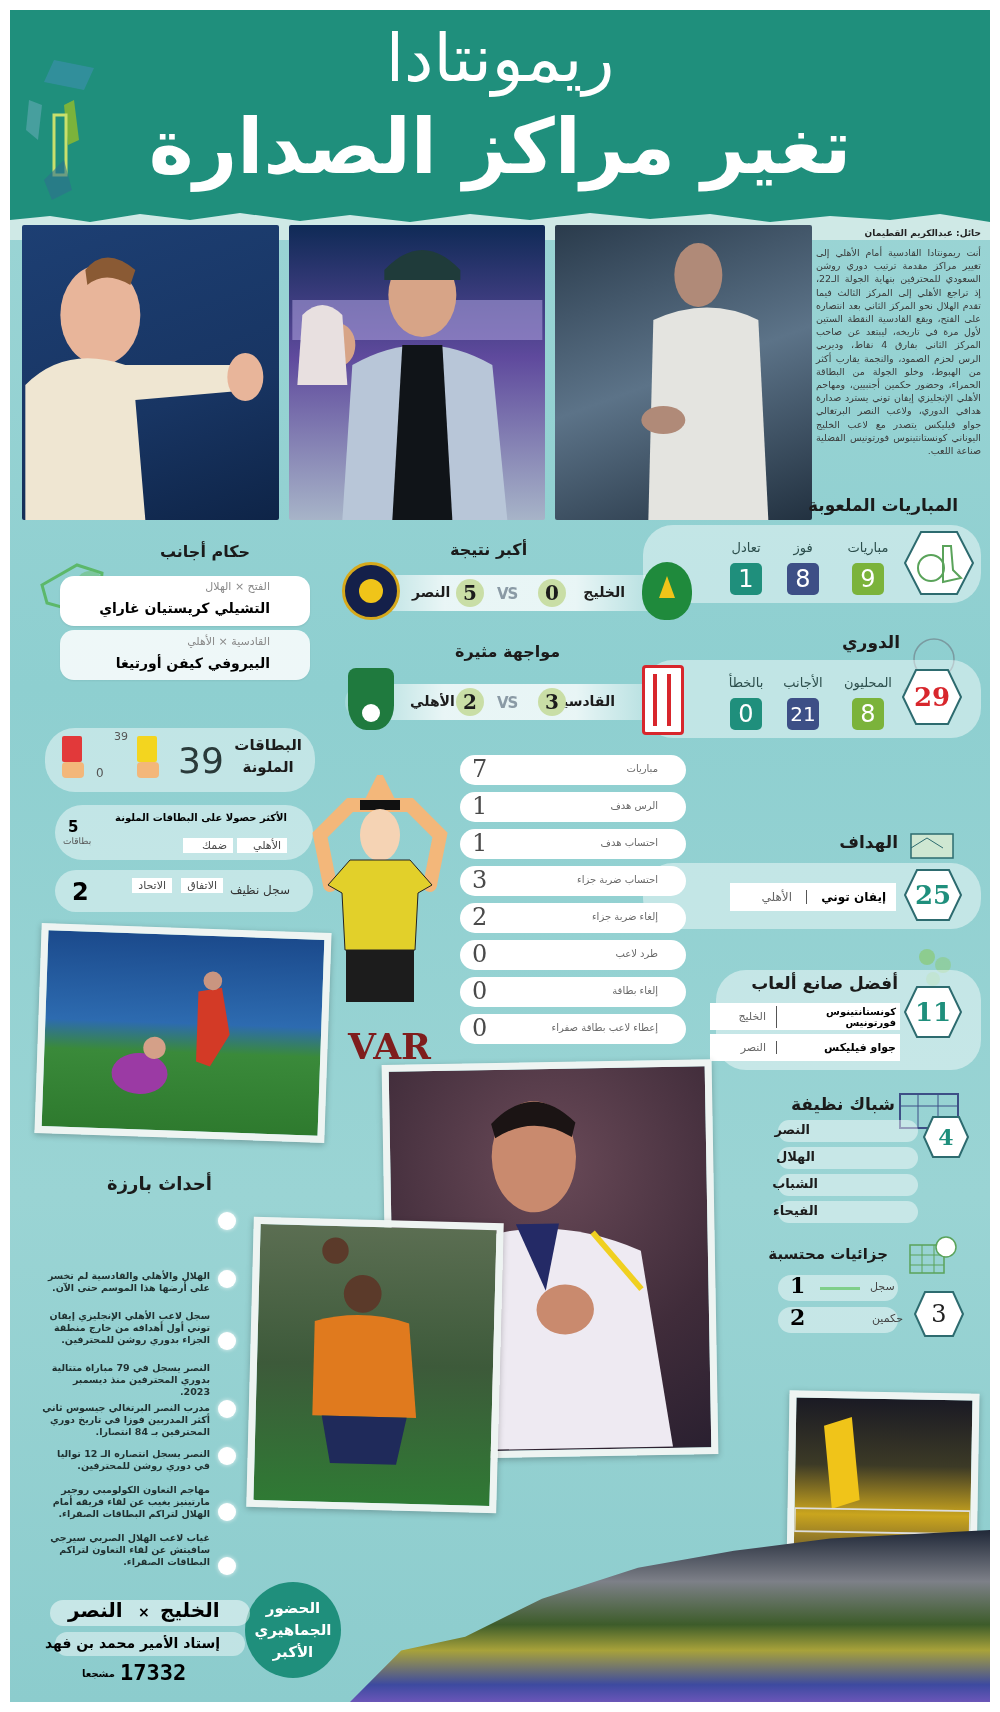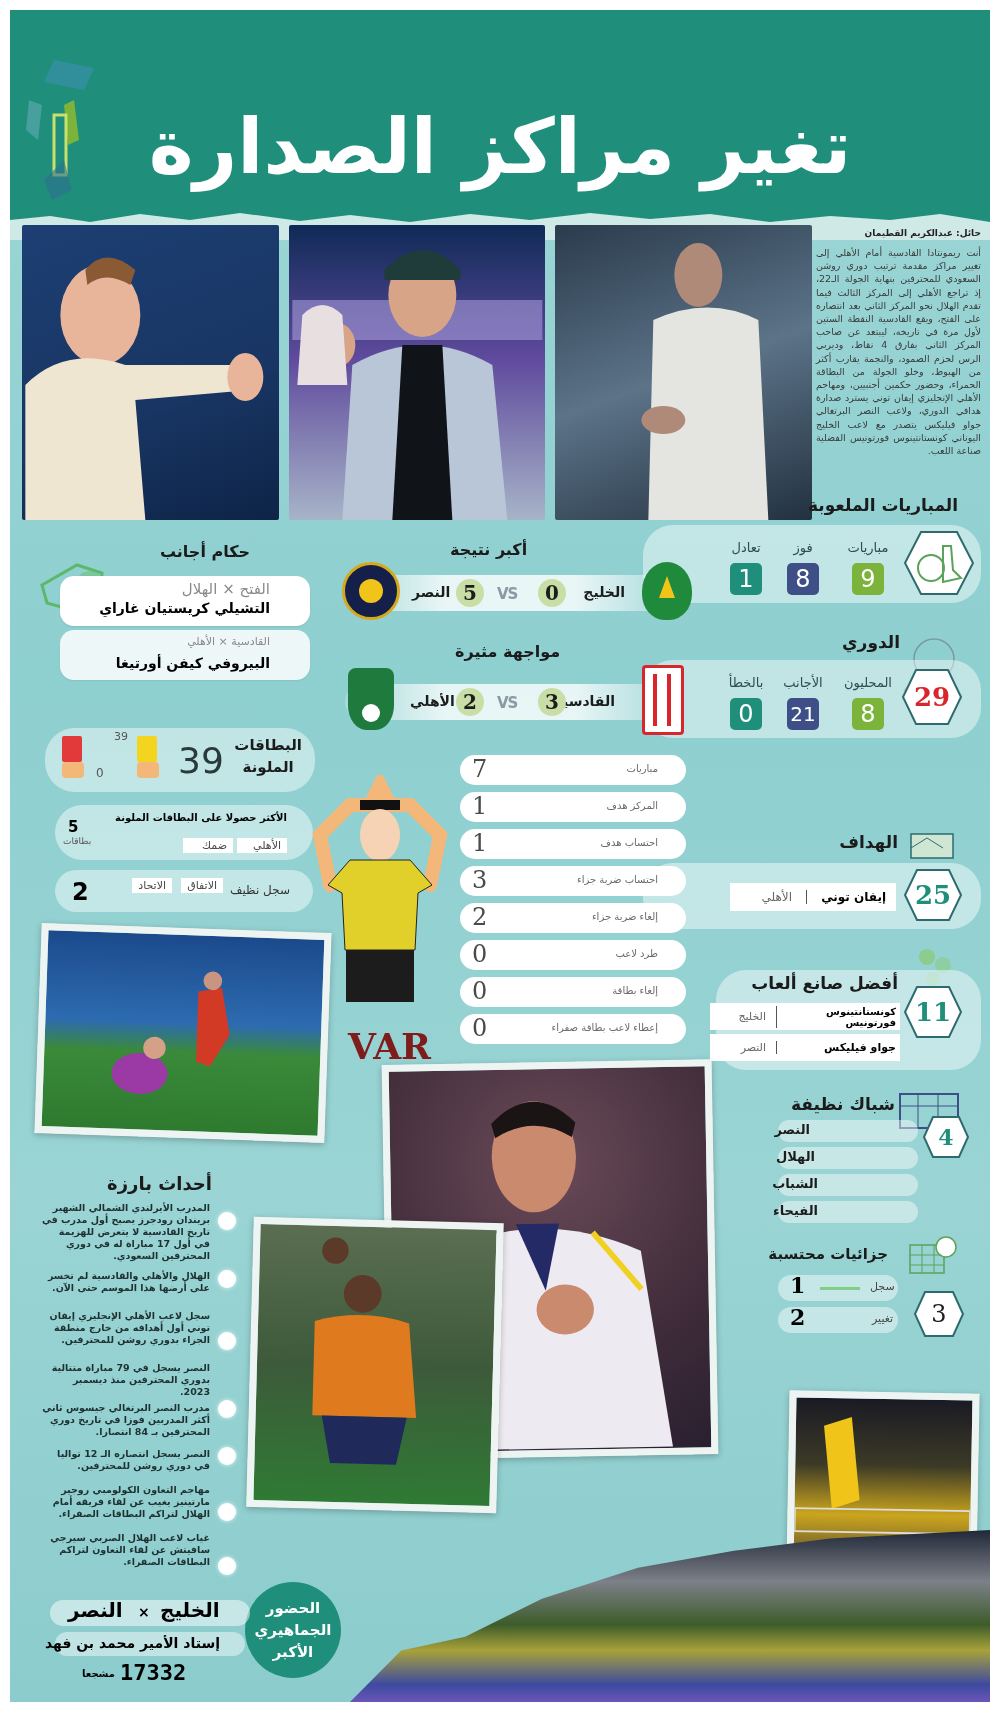--- a/index.html
+++ b/index.html
@@ -56,20 +56,21 @@
   <div class="bg-grad"></div>
 
   <div class="header">
     <svg class="deco" viewBox="0 0 90 140">
       <polygon points="30,0 70,8 60,30 20,22" fill="#3e8fb0" opacity="0.6"></polygon>
       <polygon points="40,45 50,40 55,80 44,85" fill="#7bb33b"></polygon>
       <rect x="30" y="55" width="12" height="60" fill="none" stroke="#c9e06c" stroke-width="3"></rect>
       <polygon points="20,120 40,100 48,130 28,140" fill="#2f6f8f" opacity="0.6"></polygon>
       <polygon points="5,40 18,45 14,80 2,70" fill="#6fb0c0" opacity="0.5"></polygon>
     </svg>
+    <div class="title1">ريمونتادا</div>
     <div class="title2">تغير مراكز الصدارة</div>
   </div>
   <svg class="torn-top" viewBox="0 0 980 30" preserveAspectRatio="none">
     <path d="M0,10 L40,6 L80,12 L130,4 L180,10 L230,3 L290,11 L340,5 L400,12 L460,4 L520,10 L580,3 L640,9 L700,4 L760,12 L820,6 L880,10 L930,4 L980,12 L980,30 L0,30 Z" fill="#cfe9e6"></path>
   </svg>
 
   <div class="photos">
     <div class="photo p1">
       <svg class="figure" viewBox="0 0 250 295" width="100%" height="100%">
         <ellipse cx="75" cy="90" rx="40" ry="50" fill="#e8b59a"></ellipse>
@@ -208,21 +209,21 @@
         <polygon points="12,2 40,2 50,24 40,46 12,46 2,24" fill="#fff" stroke="#2d6b6f" stroke-width="2"></polygon>
       </svg>
     <span>3</span>
   </div>
   <div class="pill" style="left:768px; top:1265px; width:120px; height:26px; border-radius:13px;"></div>
   <div style="position:absolute; left:780px; top:1262px; font-size:22px; font-weight:bold; font-family:'DejaVu Serif',serif;">1</div>
   <div style="position:absolute; left:810px; top:1277px; width:40px; height:3px; background:#7fcf8a;"></div>
   <div style="position:absolute; left:860px; top:1270px; font-size:11px; color:#444;">سجل</div>
   <div class="pill" style="left:768px; top:1297px; width:120px; height:26px; border-radius:13px;"></div>
   <div style="position:absolute; left:780px; top:1294px; font-size:22px; font-weight:bold; font-family:'DejaVu Serif',serif;">2</div>
-  <div style="position:absolute; left:862px; top:1302px; font-size:11px; color:#444;">تغيير</div>
+  <div style="position:absolute; left:862px; top:1302px; font-size:11px; color:#444;">حكمين</div>
 
   <div class="sec-title" style="left:440px; top:530px; font-size:16px;">أكبر نتيجة</div>
   <div class="score-row" style="left:335px; top:565px; width:330px;"></div>
   <div class="crest" style="left:332px; top:552px; width:58px; height:58px; background:#14204a; border:3px solid #d6a91c;">
     <div style="position:absolute; left:14px; top:14px; width:24px; height:24px; border-radius:50%; background:#f0c419;"></div>
   </div>
   <div class="crest" style="left:632px; top:552px; width:50px; height:58px; border-radius:50% 50% 45% 45%; background:#1f8a3c;">
     <div style="position:absolute; left:17px; top:14px; width:0; height:0; border-left:8px solid transparent; border-right:8px solid transparent; border-bottom:22px solid #f0c419;"></div>
   </div>
   <div class="team-name" style="right:365px; top:574px;">الخليج</div>
@@ -245,21 +246,21 @@
   <div class="vs" style="left:487px; top:684px;">VS</div>
   <div class="score-bubble" style="left:446px; top:678px;">2</div>
   <div class="team-name" style="left:400px; top:683px;">الأهلي</div>
 
   <svg style="position:absolute; left:22px; top:545px; width:80px; height:60px;" viewBox="0 0 80 60">
       <path d="M10,30 L45,10 L70,18 L68,40 L40,55 L15,48 Z" fill="none" stroke="#5cb86a" stroke-width="3"></path>
       <circle cx="58" cy="30" r="14" fill="#6ec07a" opacity="0.6"></circle>
     </svg>
   <div class="sec-title" style="right:740px; top:532px; font-size:16px;">حكام أجانب</div>
   <div class="white-pill" style="left:50px; top:566px; width:250px; height:50px;"></div>
-  <div style="position:absolute; right:720px; top:570px; font-size:15px; color:#8a8a8a; direction:rtl;">الفتح × الهلال</div>
+  <div style="position:absolute; right:720px; top:570px; font-size:11px; color:#8a8a8a; direction:rtl;">الفتح × الهلال</div>
   <div style="position:absolute; right:720px; top:590px; font-size:14px; font-weight:bold; direction:rtl;">التشيلي كريستيان غاراي</div>
   <div class="white-pill" style="left:50px; top:620px; width:250px; height:50px; opacity:0.85;"></div>
   <div style="position:absolute; right:720px; top:625px; font-size:11px; color:#8a8a8a; direction:rtl;">القادسية × الأهلي</div>
   <div style="position:absolute; right:720px; top:645px; font-size:14px; font-weight:bold; direction:rtl;">البيروفي كيفن أورتيغا</div>
 
   <div class="pill" style="left:35px; top:718px; width:270px; height:64px;"></div>
   <div class="sec-title" style="right:688px; top:724px; font-size:15px; line-height:22px; text-align:center;">
     <div>البطاقات</div>
     <div>الملونة</div>
   </div>
@@ -292,21 +293,21 @@
     <rect x="36" y="175" width="68" height="52" fill="#1c1c1c"></rect>
   </svg>
   <div style="position:absolute; left:338px; top:1015px; font-family:'DejaVu Serif',serif; font-size:36px; font-weight:bold; color:#7f1d1d;">VAR</div>
 
   <div class="var-row" style="top:745px;">
       <span class="val">7</span>
       <span class="lbl">مباريات</span>
     </div>
   <div class="var-row" style="top:782px;">
       <span class="val">1</span>
-      <span class="lbl">المركز هدف</span>
+      <span class="lbl">الرس هدف</span>
     </div>
   <div class="var-row" style="top:819px;">
       <span class="val">1</span>
       <span class="lbl">احتساب هدف</span>
     </div>
   <div class="var-row" style="top:856px;">
       <span class="val">3</span>
       <span class="lbl">احتساب ضربة جزاء</span>
     </div>
   <div class="var-row" style="top:893px;">
@@ -355,21 +356,20 @@
   <div class="torn-photo" style="left:778px; top:1382px; width:190px; height:180px; transform:rotate(1deg); background:linear-gradient(180deg,#1a1a24 0%,#3c3a26 40%,#caa51e 70%,#5a4c30 100%);">
     <svg viewBox="0 0 190 180" width="100%" height="100%">
       <path d="M30,30 L60,20 L70,110 L40,120 Z" fill="#f0c419"></path>
       <rect x="0" y="120" width="190" height="25" fill="none" stroke="#ddd" stroke-width="2"></rect>
     </svg>
   </div>
 
   <div style="position:absolute; left:340px; top:1520px; width:640px; height:172px; background:linear-gradient(180deg,#202838 0%,#7d8088 30%,#3d5c2a 55%,#a8a23a 70%,#3d4aa0 90%,#6a56b8 100%); clip-path:polygon(0% 100%, 8% 70%, 18% 62%, 30% 40%, 45% 22%, 60% 12%, 75% 5%, 100% 0%, 100% 100%);"></div>
 
   <div class="sec-title" style="right:778px; top:1163px; font-size:18px;">أحداث بارزة</div>
-  <div class="event" style="top:1192px;">المدرب الأيرلندي الشمالي الشهير بريندان رودجرز يصبح أول مدرب في تاريخ القادسية لا يتعرض للهزيمة في أول 17 مباراة له في دوري المحترفين السعودي.</div>
   <div class="dot" style="top:1202px;"></div>
   <div class="event" style="top:1260px;">الهلال والأهلي والقادسية لم تخسر على أرضها هذا الموسم حتى الآن.</div>
   <div class="dot" style="top:1260px;"></div>
   <div class="event" style="top:1300px;">سجل لاعب الأهلي الإنجليزي إيفان توني أول أهدافه من خارج منطقة الجزاء بدوري روشن للمحترفين.</div>
   <div class="dot" style="top:1322px;"></div>
   <div class="event" style="top:1352px;">النصر يسجل في 79 مباراة متتالية بدوري المحترفين منذ ديسمبر 2023.</div>
   <div class="dot" style="top:1390px;"></div>
   <div class="event" style="top:1392px;">مدرب النصر البرتغالي جيسوس ثاني أكثر المدربين فوزا في تاريخ دوري المحترفين بـ 84 انتصارا.</div>
   <div class="dot" style="top:1437px;"></div>
   <div class="event" style="top:1438px;">النصر يسجل انتصاره الـ 12 تواليا في دوري روشن للمحترفين.</div>

